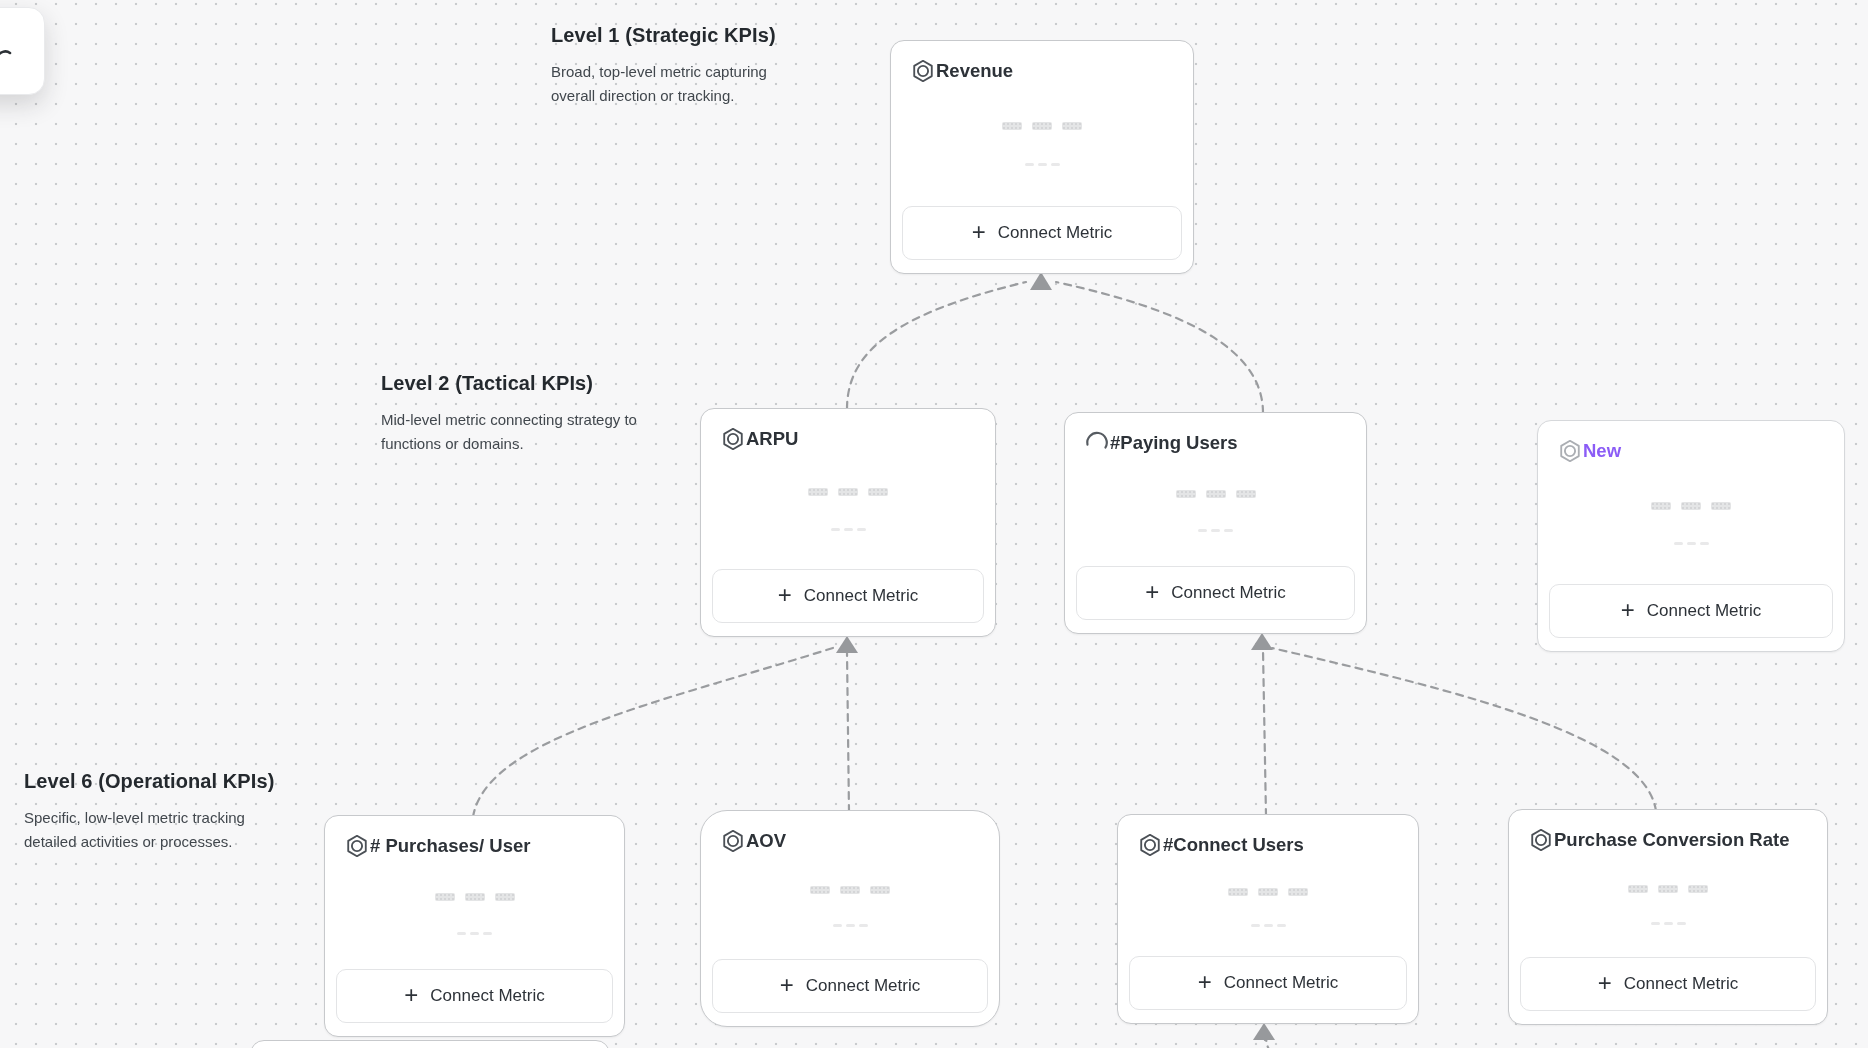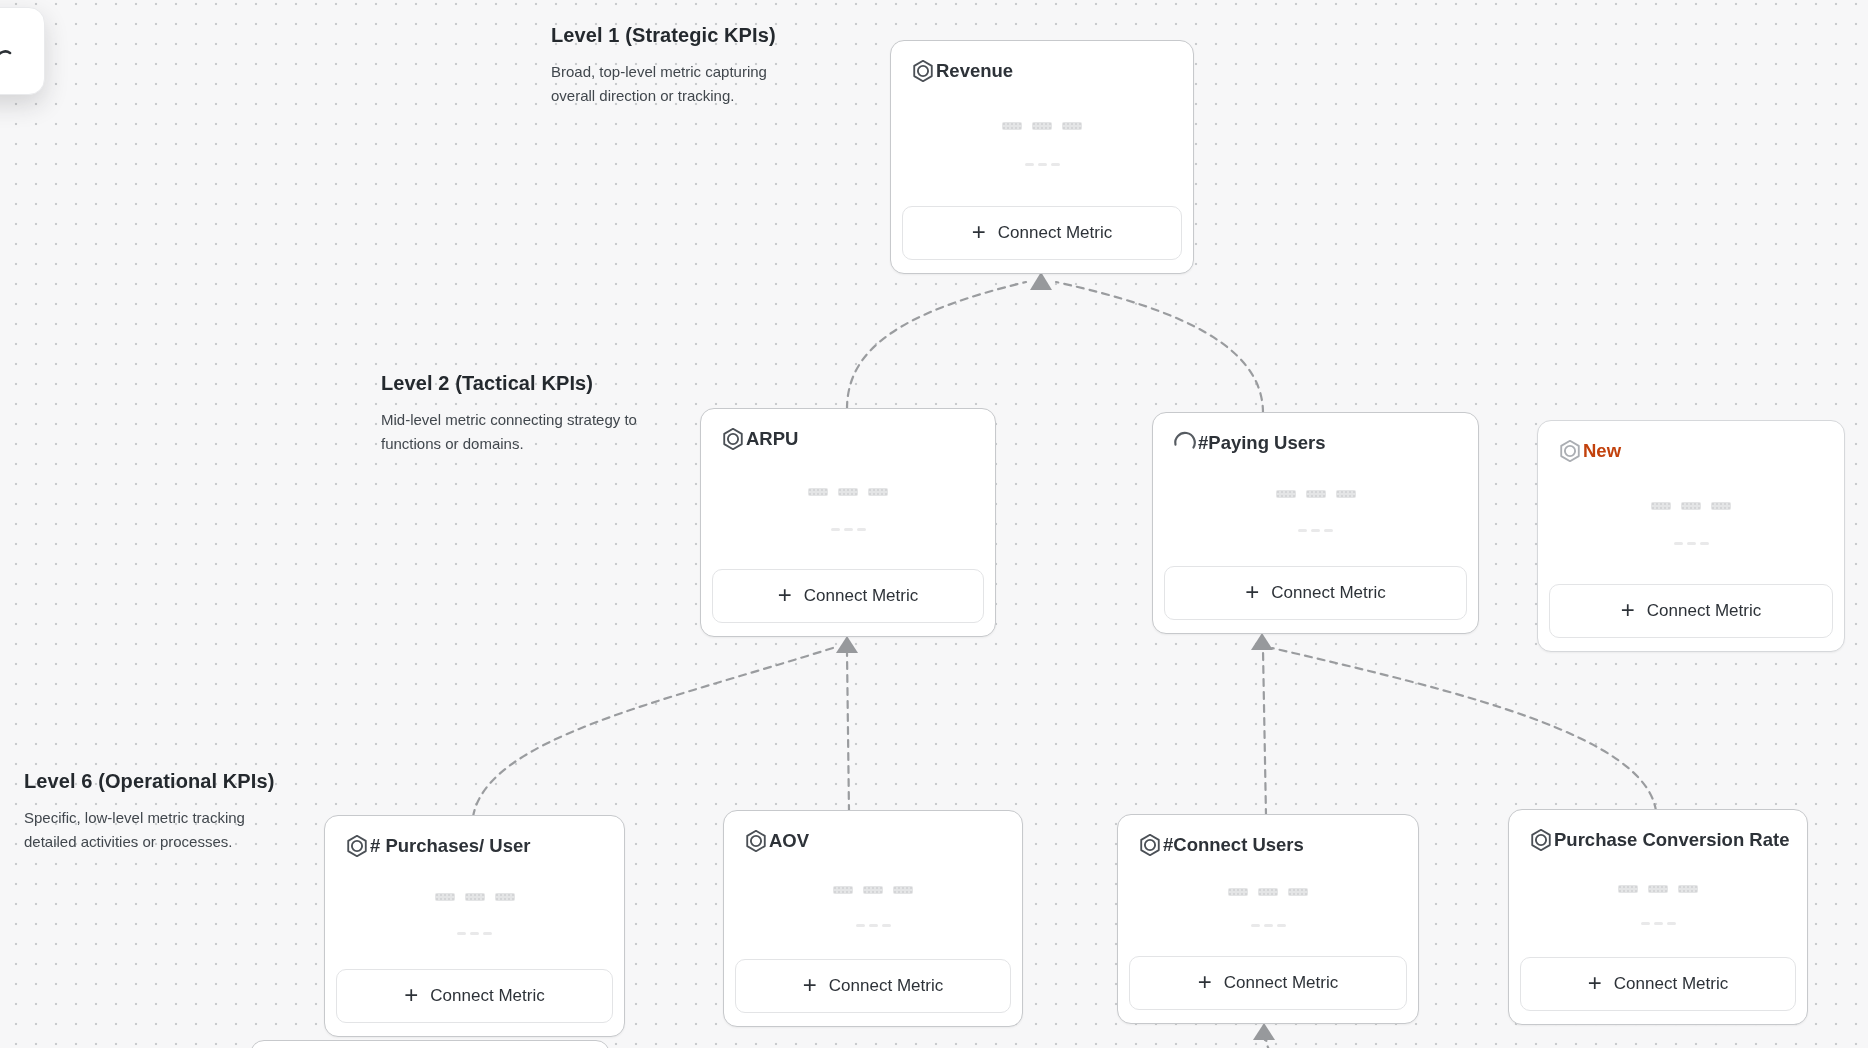--- a/index.html
+++ b/index.html
@@ -34,21 +34,21 @@
   .sk-row.r2 .sk-bar{width:9px;height:3px;background-image:none;background-color:#e9e9ea;}
   .connect-btn{
     position:absolute;left:11px;right:11px;bottom:13px;height:54px;
     background:#fff;border:1px solid #e3e4e6;border-radius:10px;
     display:flex;align-items:center;justify-content:center;gap:12px;
     font-family:inherit;font-size:17px;font-weight:500;color:#2d3238;cursor:pointer;padding:0;
   }
   .plus{font-size:24px;font-weight:400;line-height:1;margin-top:-3px;color:#2d3238;}
   
   .card.draft{border-color:#d6d8db;}
-  .card.draft .card-title{color:#c2410c;}
+  .card.draft .card-title{color:#8b5cf6;}
   .card.draft .icon svg *{stroke:#abaeb3;}
   
   #connectors{position:absolute;left:0;top:0;z-index:1;}
   
   .float-card{
     position:absolute;left:-32px;top:7px;width:75px;height:86px;background:#fff;
     border:1px solid #e9eaec;border-radius:16px;z-index:3;
     box-shadow:0 10px 24px rgba(30,33,38,.16);
   }
   .float-card svg{position:absolute;left:28px;top:38px;}
@@ -139,21 +139,21 @@
         <i class="sk-bar"></i>
         <i class="sk-bar"></i>
         <i class="sk-bar"></i>
       </div>
     <button class="connect-btn">
       <span class="plus">+</span>
       <span>Connect Metric</span>
     </button>
   </div>
 
-  <div class="card" style="left:1152px;top:412px;width:301px;height:220px;padding-left:24px;">
+  <div class="card" style="left:1064px;top:412px;width:301px;height:220px;">
     <div class="card-head">
       <span class="icon">
         <svg viewBox="0 0 24 24" width="26" height="26" fill="none" stroke="#565b61" stroke-width="2" stroke-linecap="round">
           <path d="M3.2 13.5 A 9 9 0 1 1 19.8 16.2"></path>
         </svg>
       </span>
       <span class="card-title">#Paying Users</span>
     </div>
     <div class="sk-row r1">
         <i class="sk-bar"></i>
@@ -216,21 +216,21 @@
         <i class="sk-bar"></i>
         <i class="sk-bar"></i>
         <i class="sk-bar"></i>
       </div>
     <button class="connect-btn">
       <span class="plus">+</span>
       <span>Connect Metric</span>
     </button>
   </div>
 
-  <div class="card" style="left:723px;top:810px;width:298px;height:215px;">
+  <div class="card" style="left:700px;top:810px;width:298px;height:215px;border-radius:27px;">
     <div class="card-head">
       <span class="icon">
         <svg viewBox="0 0 24 24" width="26" height="26" fill="none" stroke="#4b5056" stroke-width="1.7" stroke-linejoin="round">
           <path d="M12 2.6 L20.1 7.3 L20.1 16.7 L12 21.4 L3.9 16.7 L3.9 7.3 Z"></path>
             <circle cx="12" cy="12" r="4.7"></circle>
         </svg>
       </span>
       <span class="card-title">AOV</span>
     </div>
     <div class="sk-row r1">
@@ -268,21 +268,21 @@
         <i class="sk-bar"></i>
         <i class="sk-bar"></i>
         <i class="sk-bar"></i>
       </div>
     <button class="connect-btn">
       <span class="plus">+</span>
       <span>Connect Metric</span>
     </button>
   </div>
 
-  <div class="card" style="left:1508px;top:809px;width:298px;height:214px;">
+  <div class="card" style="left:1508px;top:809px;width:298px;height:214px;padding-left:20px;">
     <div class="card-head">
       <span class="icon">
         <svg viewBox="0 0 24 24" width="26" height="26" fill="none" stroke="#4b5056" stroke-width="1.7" stroke-linejoin="round">
           <path d="M12 2.6 L20.1 7.3 L20.1 16.7 L12 21.4 L3.9 16.7 L3.9 7.3 Z"></path>
             <circle cx="12" cy="12" r="4.7"></circle>
         </svg>
       </span>
       <span class="card-title">Purchase Conversion Rate</span>
     </div>
     <div class="sk-row r1">

